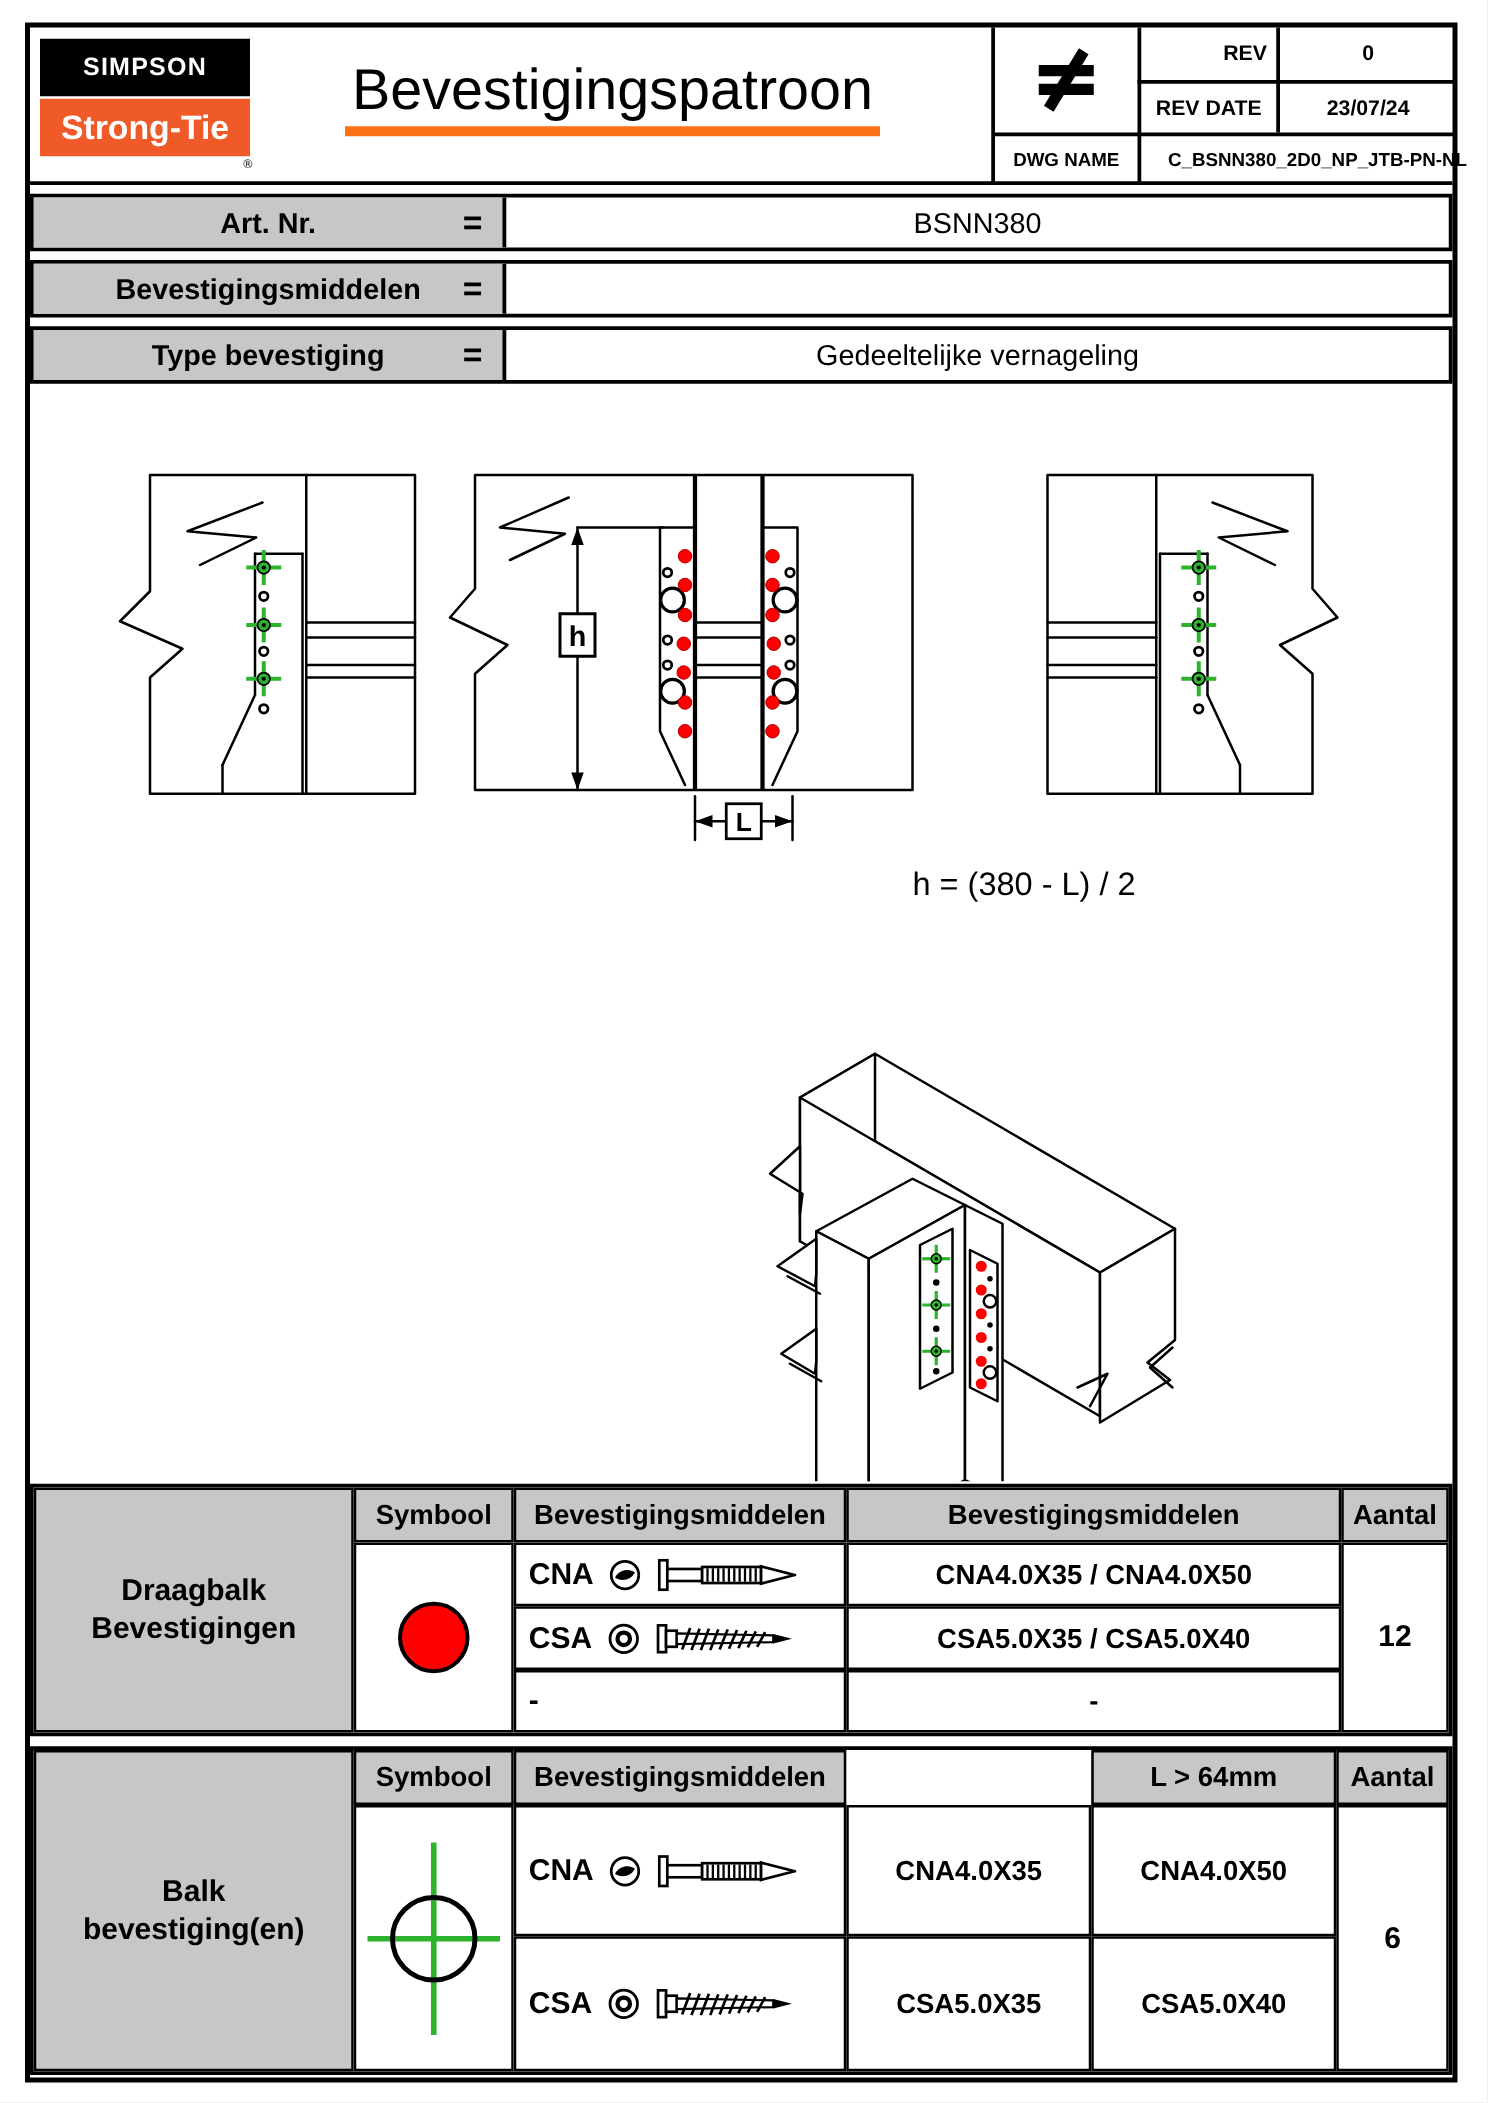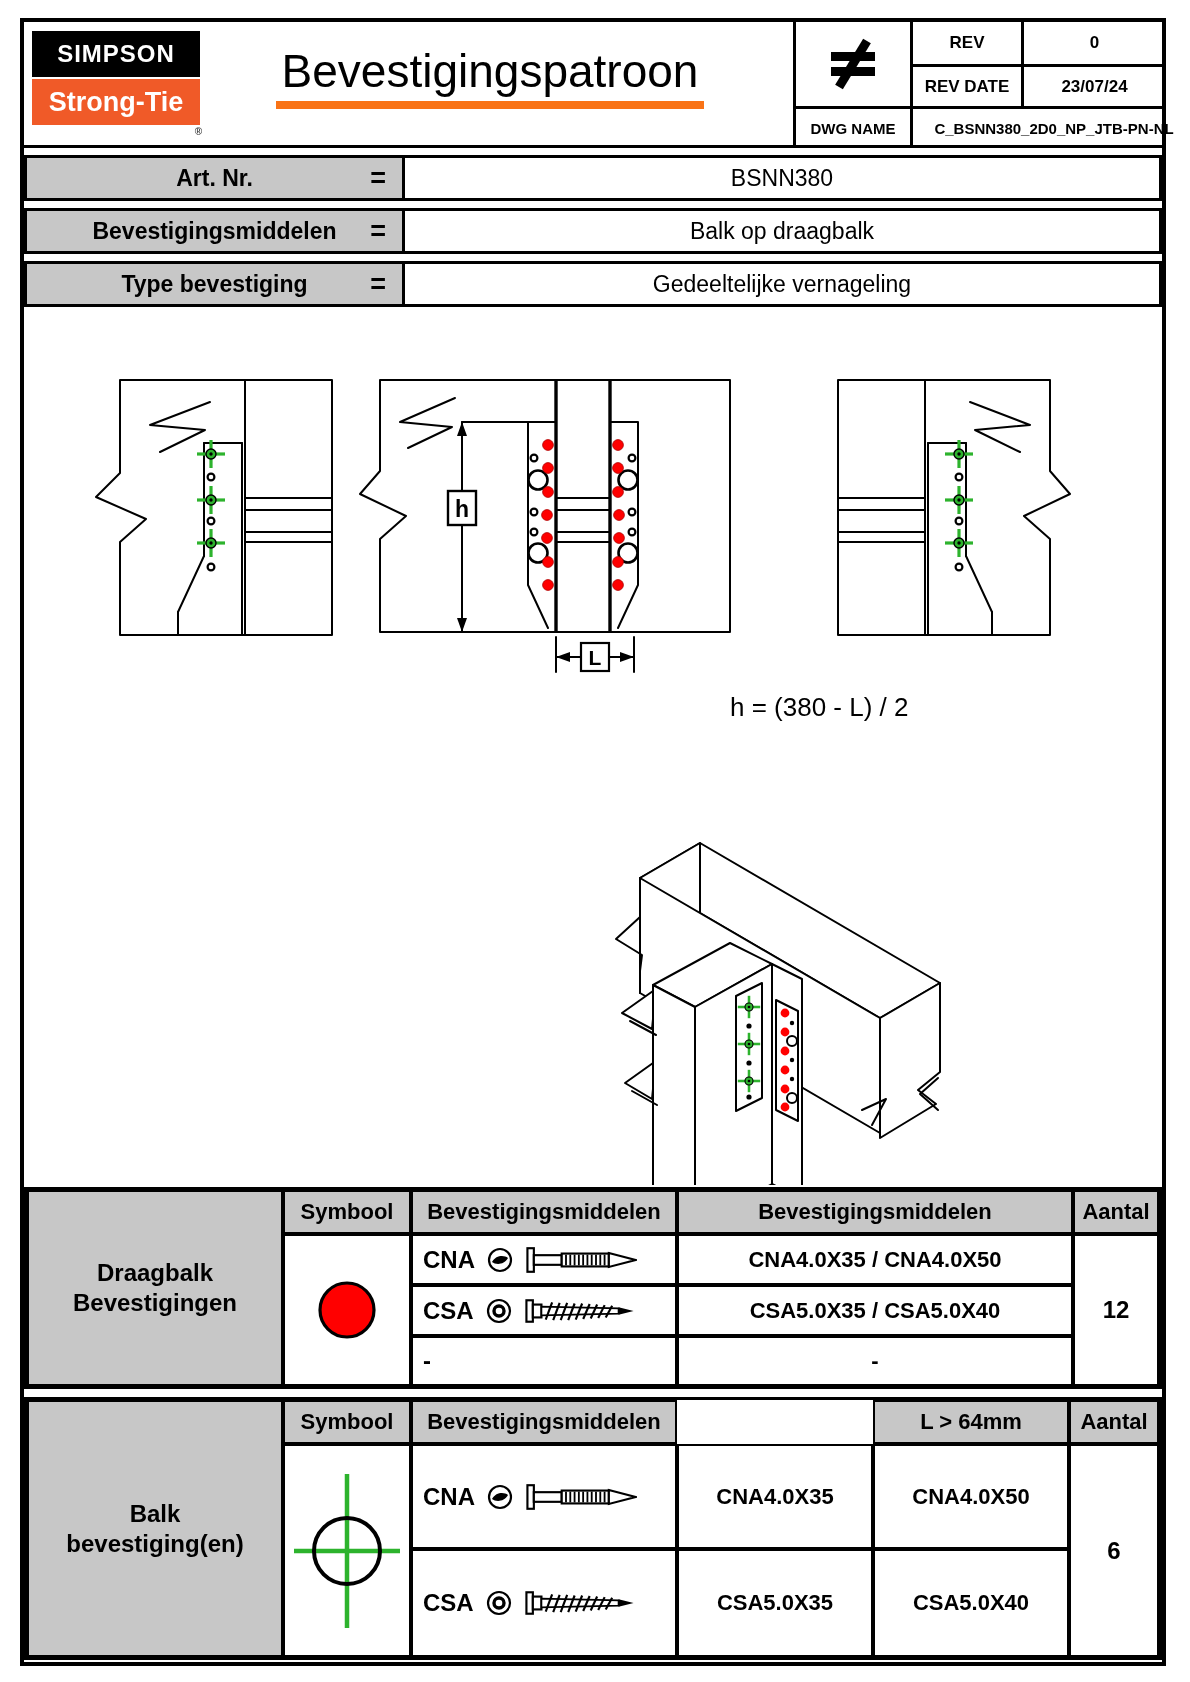--- a/index.html
+++ b/index.html
@@ -4,21 +4,21 @@
 <style>
   html,body{margin:0;padding:0;background:#e8e8e8;}
   .page{position:relative;width:1190px;height:1682px;background:#fff;margin:0 auto;
         font-family:"Liberation Sans",sans-serif;color:#000;overflow:hidden;}
   .sheet-border{position:absolute;left:20px;top:18px;width:1138px;height:1640px;
         border:4px solid #000;}
   .abs{position:absolute;}
   .line{position:absolute;background:#000;}
   
   .logo{position:absolute;left:32px;top:31px;width:168px;}
-  .logo .black{background:#000;color:#fff;font-weight:700;font-size:24px;letter-spacing:1px;
+  .logo .black{background:#000;color:#fff;font-weight:700;font-size:20px;letter-spacing:1px;
         height:46px;display:flex;align-items:center;justify-content:center;}
   .logo .orange{background:var(--orange,#f05a28);color:#fff;font-weight:700;font-size:27px;
         height:46px;display:flex;align-items:center;justify-content:center;margin-top:2px;position:relative;}
   .reg{position:absolute;right:-2px;bottom:-12px;font-size:10px;color:#444;}
   .title-wrap{position:absolute;left:210px;top:44px;width:560px;text-align:center;}
   .title-wrap span{display:inline-block;font-size:46px;font-weight:400;
         border-bottom:8px solid #f97316;padding:0 6px 3px 6px;}
   .revblock{position:absolute;left:793px;top:22px;width:369px;height:125px;border-left:3px solid #000;}
   .cellc{position:absolute;display:flex;align-items:center;justify-content:center;font-weight:700;}
   
@@ -67,41 +67,40 @@
     <div class="line" style="left:225px;top:0;width:3px;height:84px;"></div>
     <div class="line" style="left:114px;top:42px;width:255px;height:3px;"></div>
     <div class="line" style="left:0;top:84px;width:369px;height:3px;"></div>
     <div class="cellc" style="left:0;top:0;width:114px;height:84px;">
       <svg width="62" height="52" viewBox="0 0 62 52">
         <rect x="9" y="14" width="44" height="9" fill="#000"></rect>
         <rect x="9" y="29" width="44" height="9" fill="#000"></rect>
         <line x1="17" y1="49" x2="45" y2="3" stroke="#000" stroke-width="9"></line>
       </svg>
     </div>
-    <div class="cellc" style="left:117px;top:0;width:108px;height:42px;font-size:17px;">REV</div>
+    <div class="cellc" style="left:117px;top:0;width:108px;height:42px;font-size:17px;padding-left:29px;">REV</div>
     <div class="cellc" style="left:228px;top:0;width:141px;height:42px;font-size:17px;">0</div>
     <div class="cellc" style="left:117px;top:45px;width:108px;height:39px;font-size:17px;">REV DATE</div>
     <div class="cellc" style="left:228px;top:45px;width:141px;height:39px;font-size:17px;">23/07/24</div>
     <div class="cellc" style="left:0;top:87px;width:114px;height:38px;font-size:15px;">DWG NAME</div>
     <div class="cellc" style="left:114px;top:87px;width:288px;height:38px;font-size:15px;">C_BSNN380_2D0_NP_JTB-PN-NL</div>
   </div>
 
   <div class="inforow" style="top:155px;">
     <div class="lbl">
       <span>Art. Nr.</span>
       <span class="eq">=</span>
     </div>
     <div class="val">BSNN380</div>
   </div>
   <div class="inforow" style="top:208px;">
     <div class="lbl">
       <span>Bevestigingsmiddelen</span>
       <span class="eq">=</span>
     </div>
-    <div class="val">Balk op draagbalk</div>
   </div>
   <div class="inforow" style="top:261px;">
     <div class="lbl">
       <span>Type bevestiging</span>
       <span class="eq">=</span>
     </div>
     <div class="val">Gedeeltelijke vernageling</div>
   </div>
 
   <svg class="abs" style="left:24px;top:307px;" width="1138" height="878" viewBox="0 0 1138 878">

